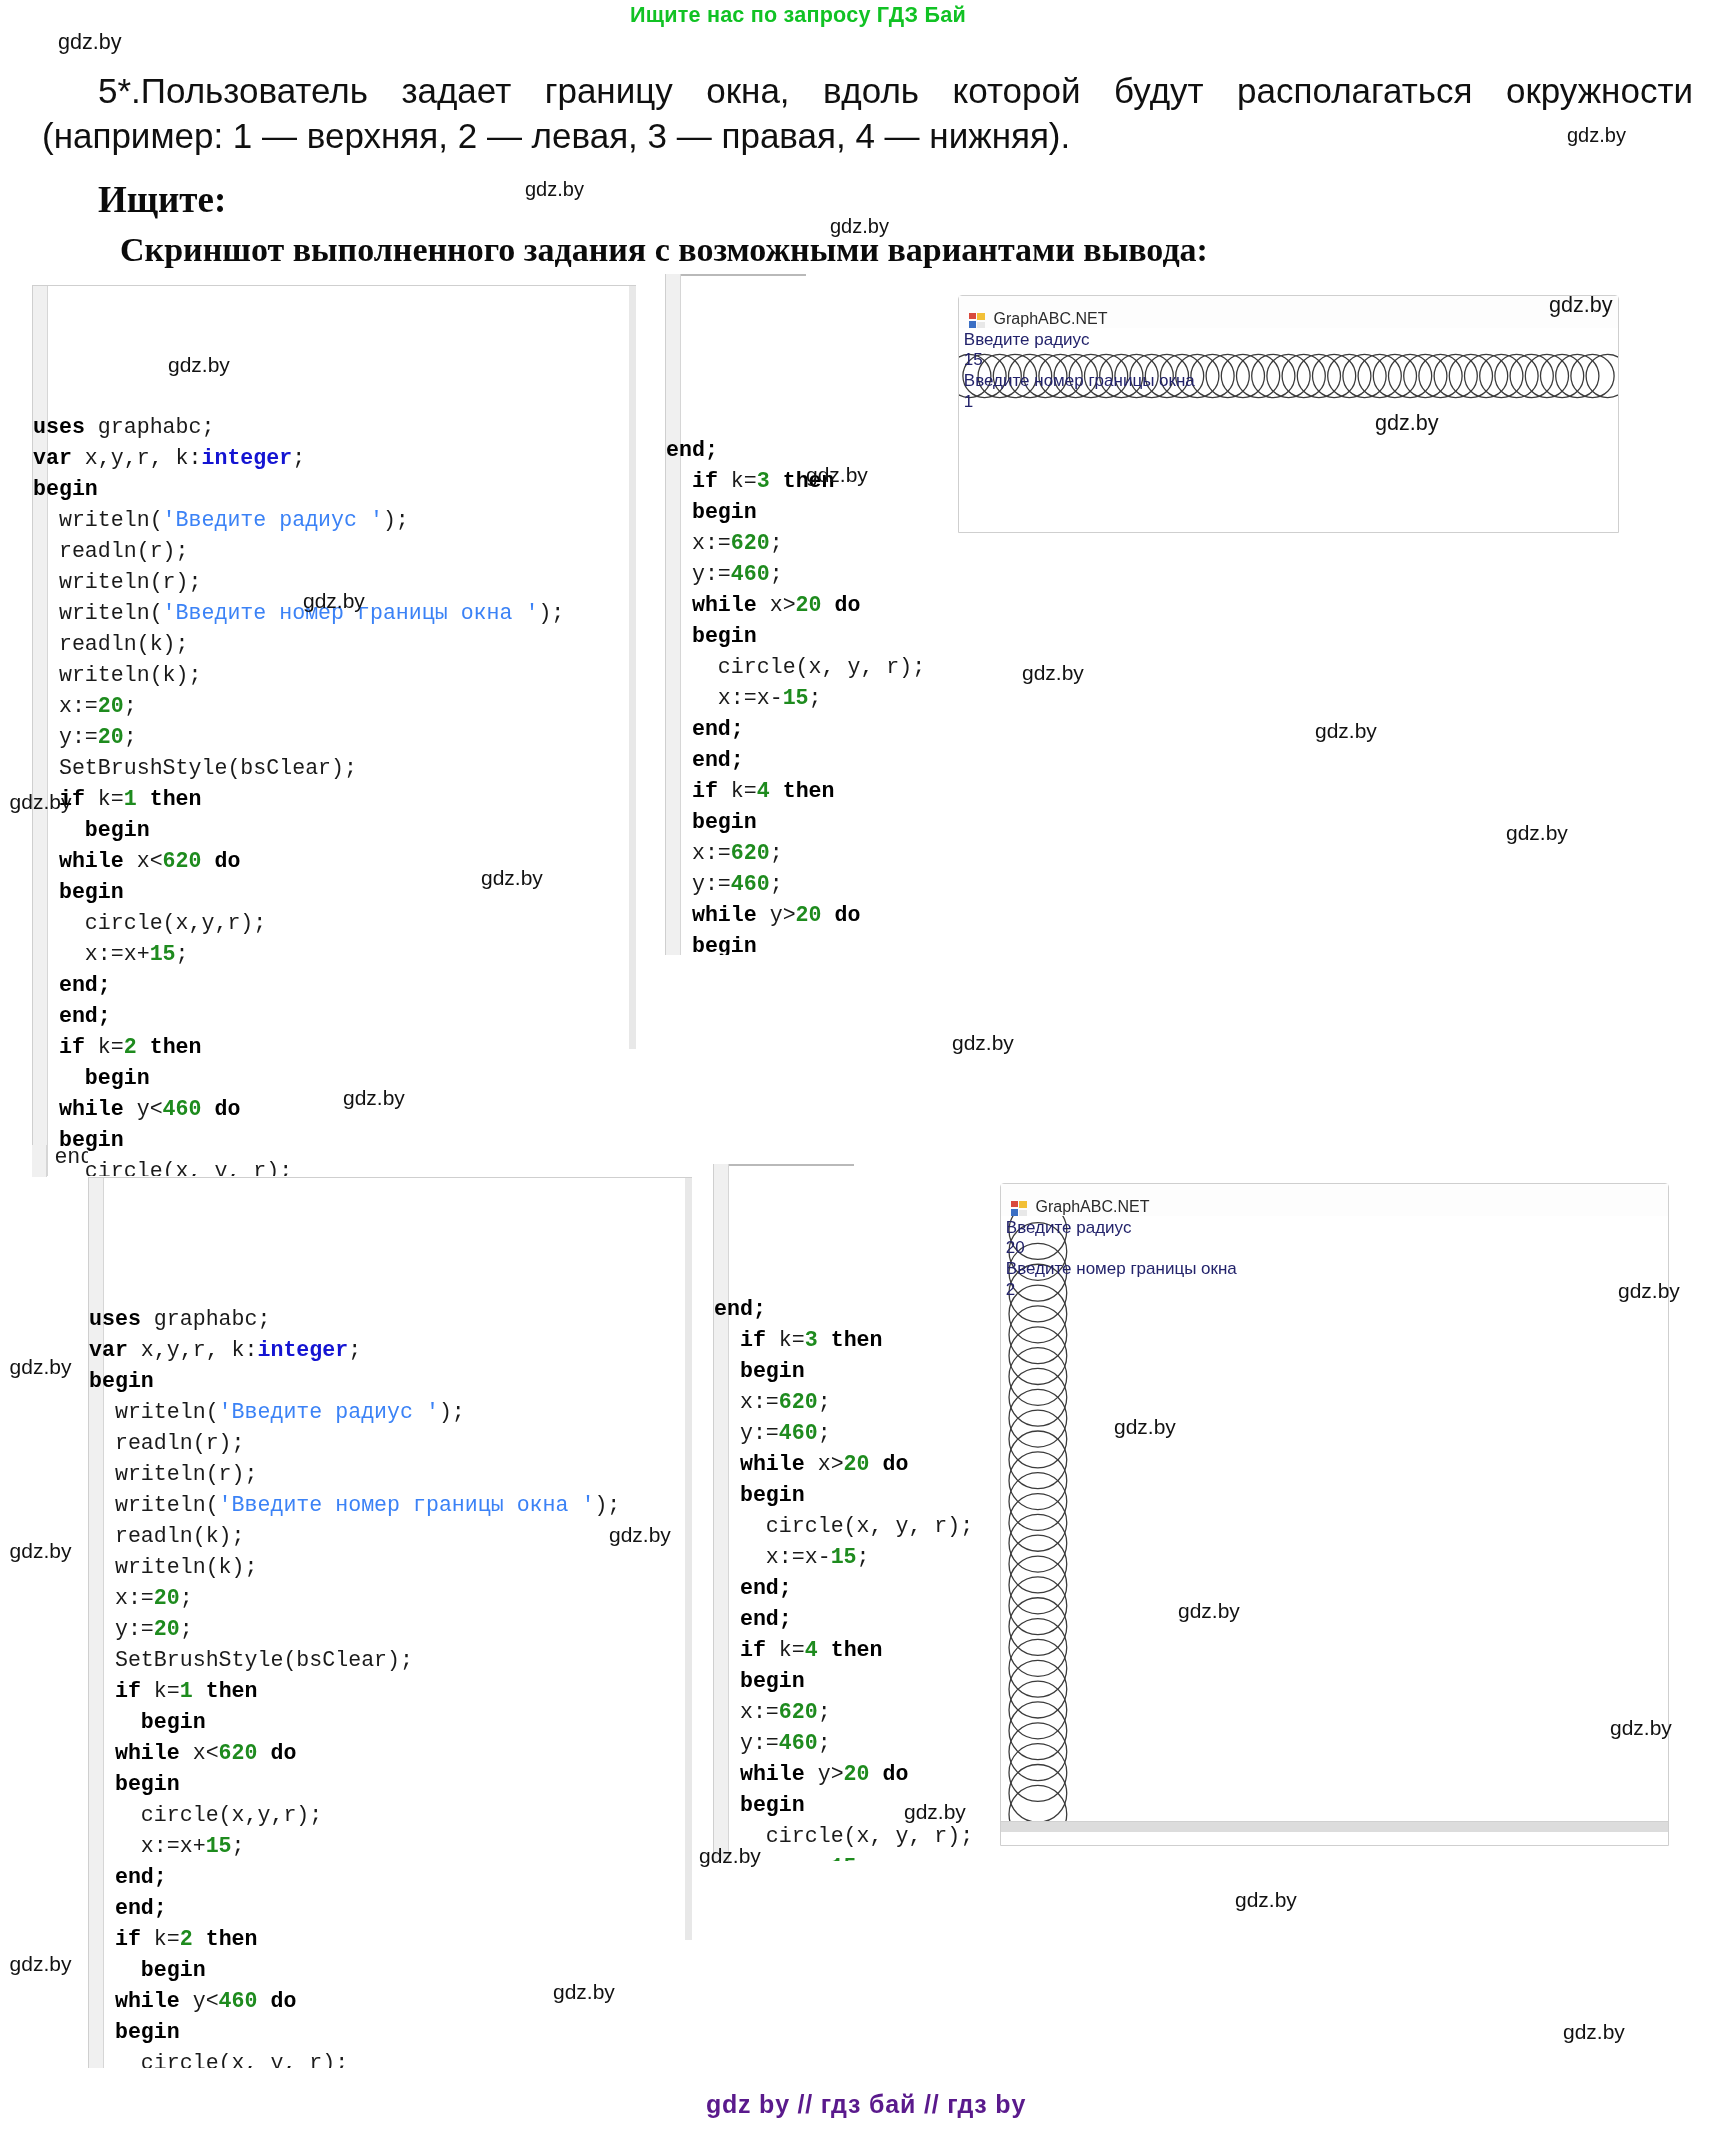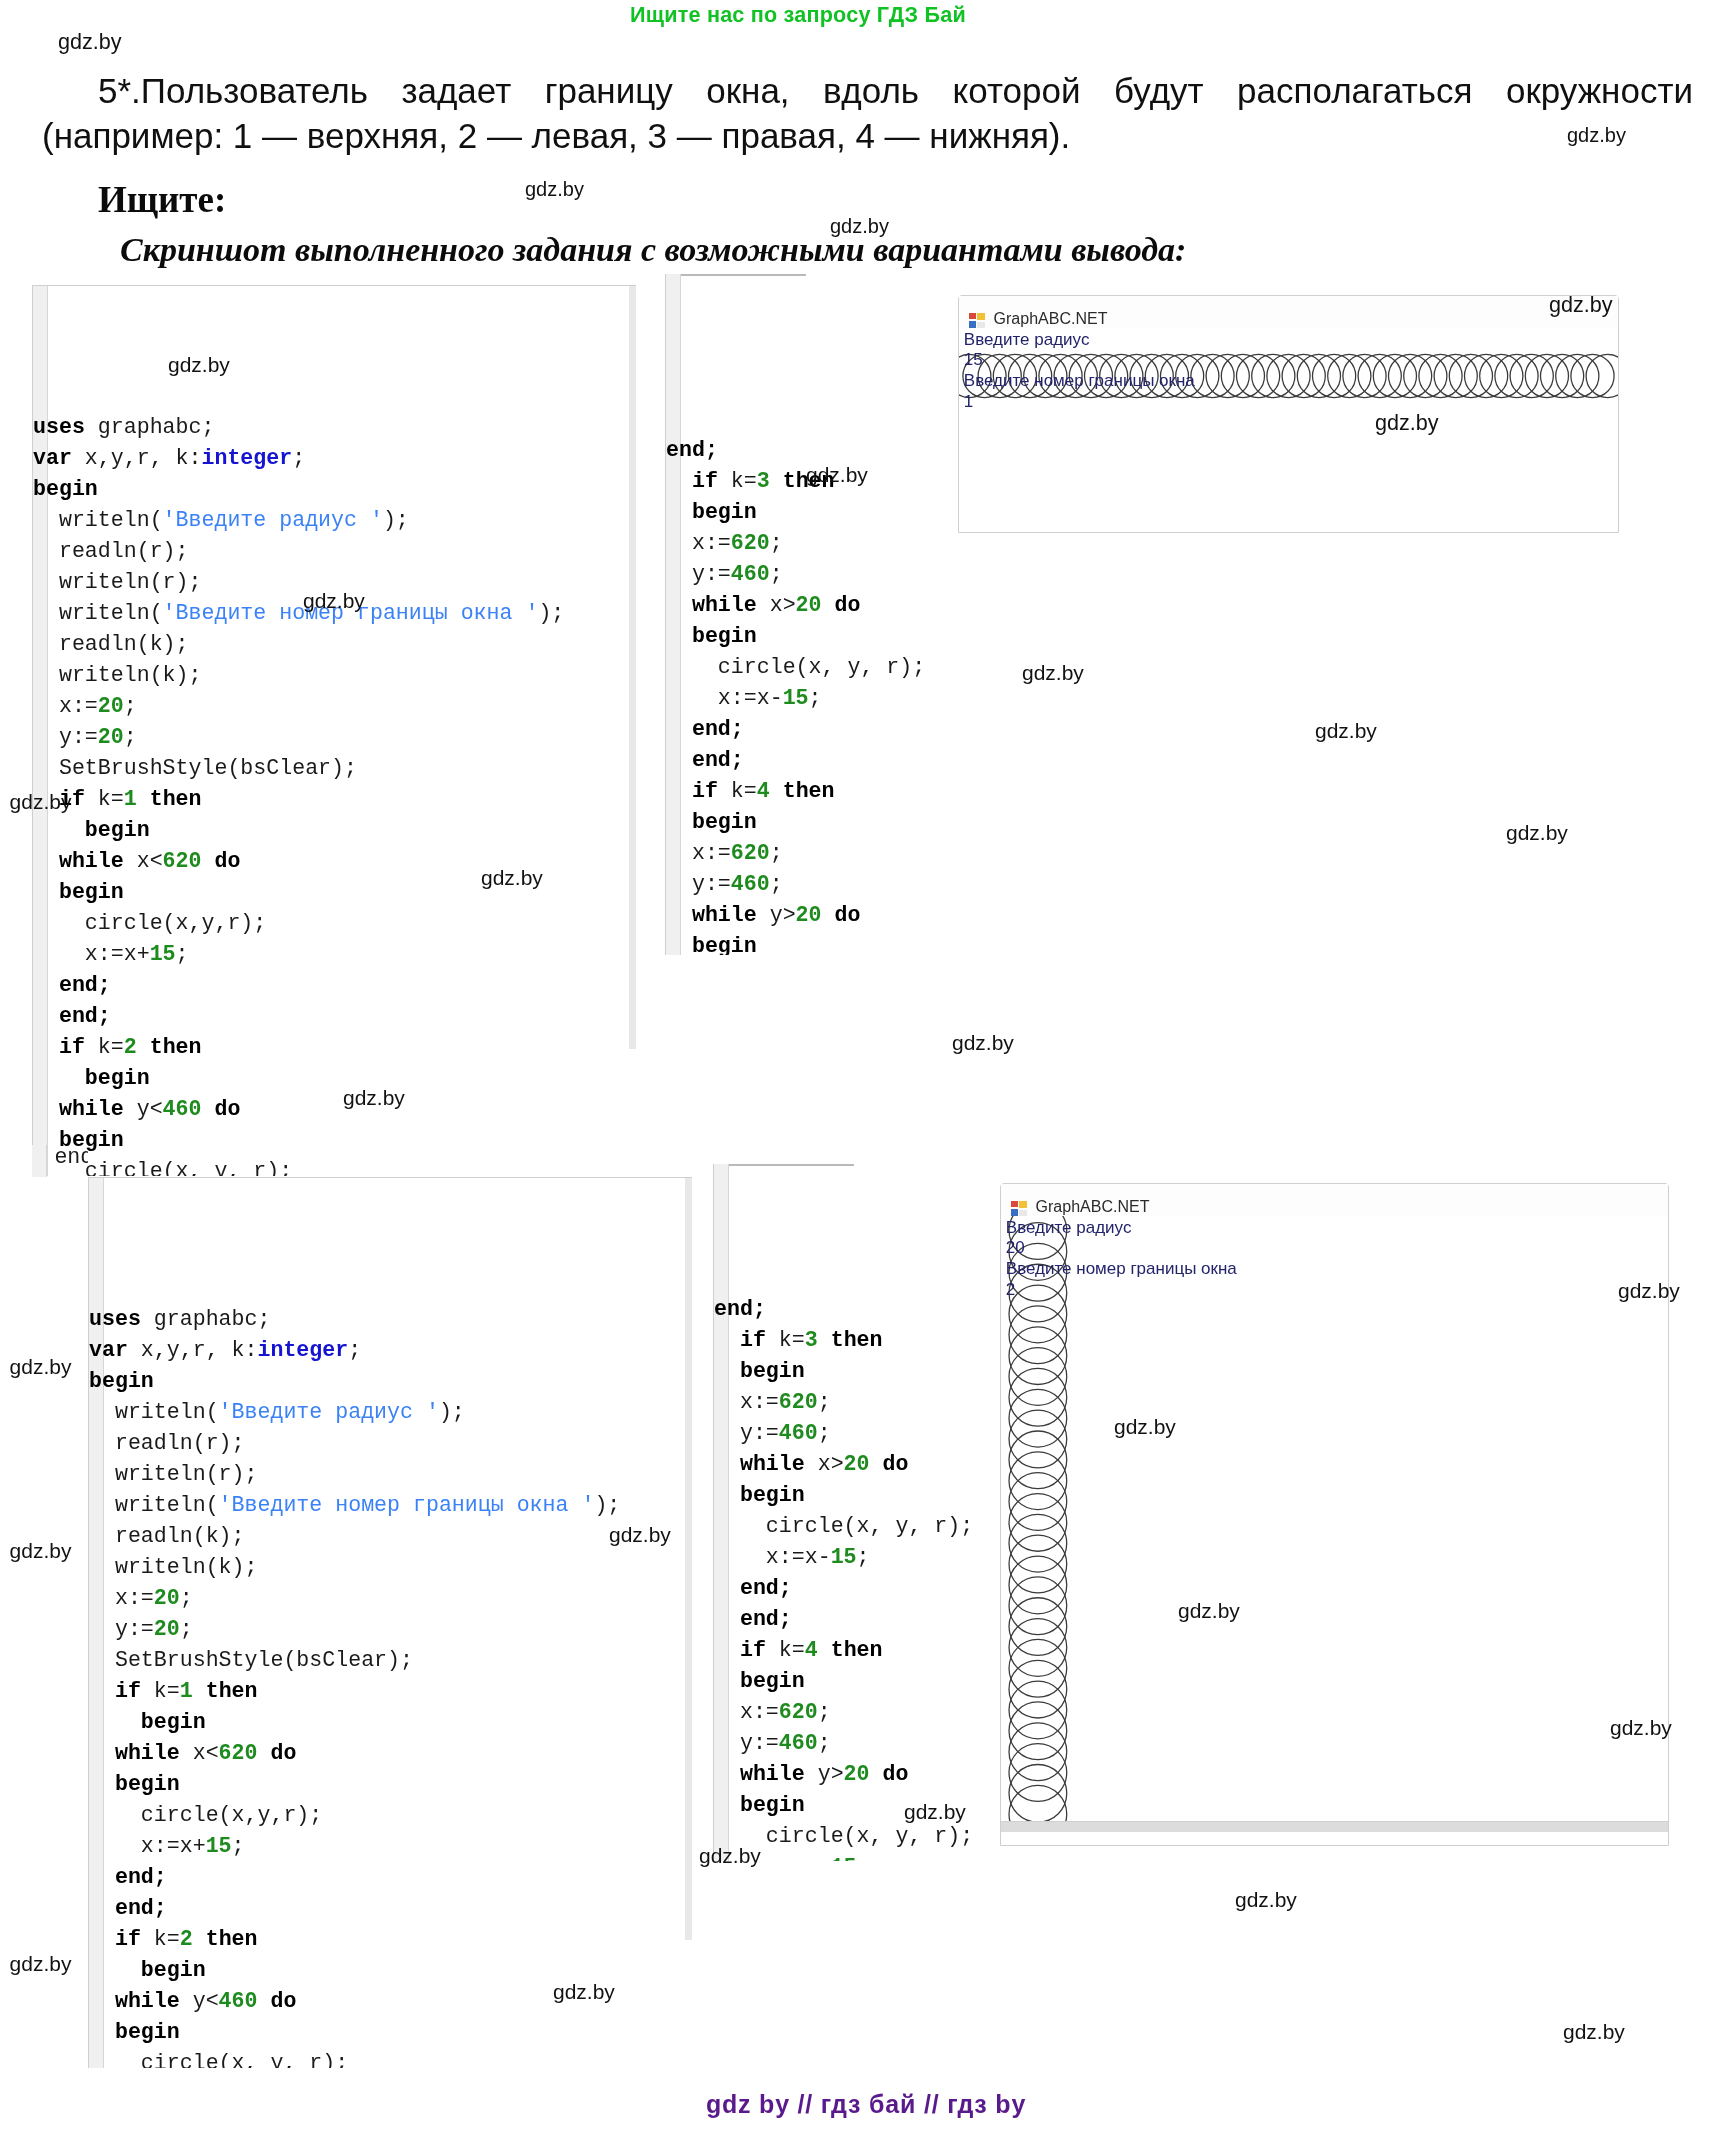--- a/index.html
+++ b/index.html
@@ -31,21 +31,21 @@
   }
   #task-text .indent{display:inline-block;width:56px;}
   #answer-label{
     top:178px;left:98px;
     font-family:"Liberation Serif", serif;
     font-weight:bold;font-size:37px;color:#0b0b0b;
   }
   #screenshot-caption{
     top:231px;left:120px;
     font-family:"Liberation Serif", serif;
-    font-style:italic;font-weight:bold;font-size:34px;color:#0b0b0b;
+    font-weight:bold;font-size:34px;color:#0b0b0b;
     white-space:nowrap;
   }
 
   
   .code-pane{
     background:#ffffff;
     font-family:"Liberation Mono","DejaVu Sans Mono",monospace;
     font-size:21.6px;line-height:31px;
     color:#1a1a1a;white-space:pre;
     overflow:hidden;

